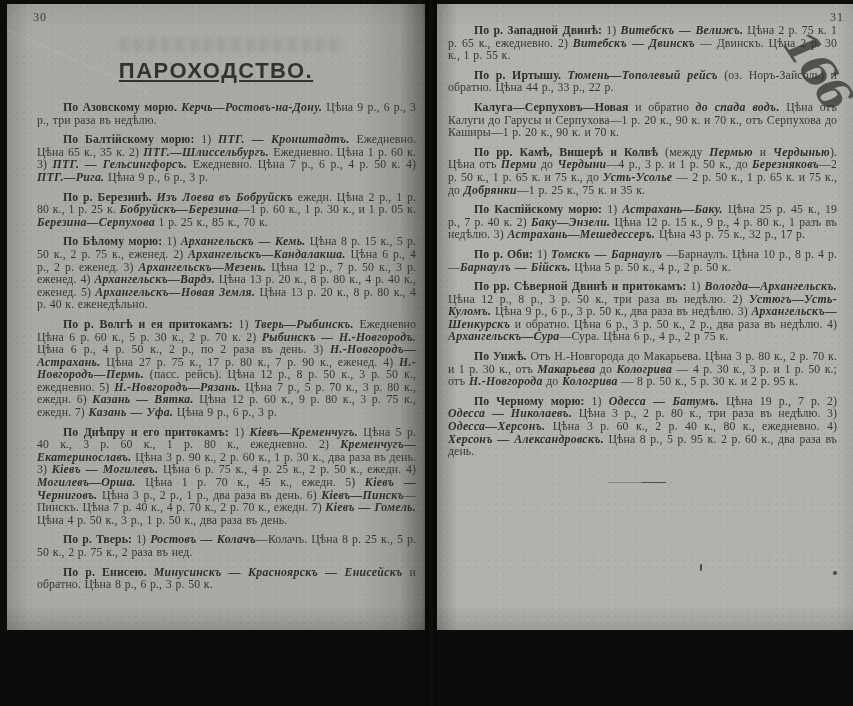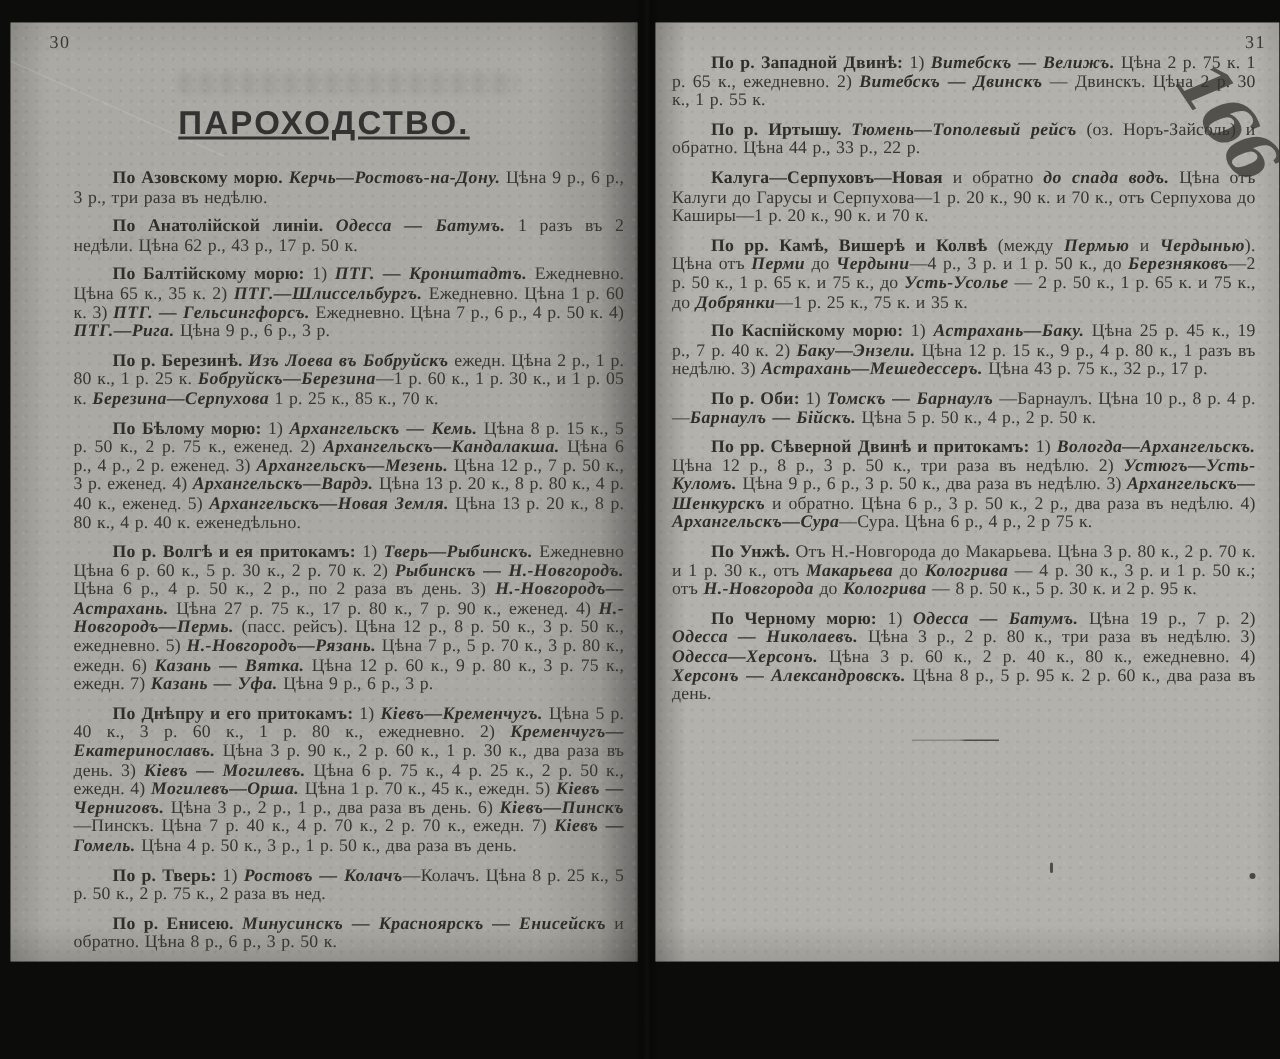--- a/index.html
+++ b/index.html
@@ -4,21 +4,21 @@
 <style>
   html, body { margin:0; padding:0; }
   body {
     width:853px; height:706px; overflow:hidden;
     background:#0c0c0b;
     font-family:"Liberation Serif", serif;
   }
   .spread { position:relative; width:853px; height:706px; background:#0c0c0b; }
 
   
-  .page { position:absolute; top:15px; height:626px; overflow:hidden; }
+  .page { position:absolute; top:4px; height:626px; overflow:hidden; }
   .page-left {
     left:7px; width:418px;
     background:
       linear-gradient(to right, rgba(0,0,0,.14), rgba(0,0,0,0) 6%, rgba(0,0,0,0) 84%, rgba(0,0,0,.10) 94%, rgba(0,0,0,.38) 100%),
       linear-gradient(to bottom, rgba(0,0,0,.06), rgba(0,0,0,0) 4%, rgba(0,0,0,0) 96%, rgba(0,0,0,.14) 100%),
       #aaa9a3;
   }
   .page-right {
     left:437px; width:416px;
     background:
@@ -59,21 +59,21 @@
   }
 
   .ghost {
     position:absolute; left:112px; top:33px; width:226px; height:15px;
     background:repeating-linear-gradient(90deg, rgba(60,62,58,.20) 0 9px, rgba(60,62,58,.02) 9px 14px);
     filter:blur(2.2px); opacity:.45; border-radius:3px; pointer-events:none;
   }
   .ghost2 { left:60px; top:140px; width:150px; height:10px; opacity:.18; }
 
   .content { position:absolute; font-size:11.8px; line-height:12.6px; color:#37352f; }
-  .content-left  { top:97px; left:30px; right:9px;margin-left:12px; }
+  .content-left  { top:97px; left:30px; right:9px; }
   .content-right { top:20px; left:11px; right:16px; }
   .para {
     margin:0 0 7px 0; text-indent:26px;
     text-align:justify; letter-spacing:.1px; word-spacing:.6px;
   }
   .rb  { font-weight:700; color:#302e29; }
   .rbi { font-weight:700; font-style:italic; color:#302e29; letter-spacing:.3px; }
   .rr  { }
 
   .end-rule {
@@ -105,21 +105,20 @@
 
   <div class="page page-left">
     <div class="texture"></div>
     <div class="crease-diag"></div>
     <div class="ghost"></div>
     <div class="ghost ghost2"></div>
     <div class="pagenum pagenum-left">30</div>
     <div class="doc-title">ПАРОХОДСТВО.</div>
     <div class="content content-left">
         <p class="para"><span class="rb">По Азовскому морю. </span><span class="rbi">Керчь—Ростовъ-на-Дону.</span><span class="rr"> Цѣна 9 р., 6 р., 3 р., три раза въ недѣлю.</span></p>
-        <p class="para"><span class="rb">По Анатолійской линіи. </span><span class="rbi">Одесса — Батумъ.</span><span class="rr"> 1 разъ въ 2 недѣли. Цѣна 62 р., 43 р., 17 р. 50 к.</span></p>
         <p class="para"><span class="rb">По Балтійскому морю: </span><span class="rr">1) </span><span class="rbi">ПТГ. — Кронштадтъ.</span><span class="rr"> Ежедневно. Цѣна 65 к., 35 к. 2) </span><span class="rbi">ПТГ.—Шлиссельбургъ.</span><span class="rr"> Ежедневно. Цѣна 1 р. 60 к. 3) </span><span class="rbi">ПТГ. — Гельсингфорсъ.</span><span class="rr"> Ежедневно. Цѣна 7 р., 6 р., 4 р. 50 к. 4) </span><span class="rbi">ПТГ.—Рига.</span><span class="rr"> Цѣна 9 р., 6 р., 3 р.</span></p>
         <p class="para"><span class="rb">По р. Березинѣ. </span><span class="rbi">Изъ Лоева въ Бобруйскъ</span><span class="rr"> ежедн. Цѣна 2 р., 1 р. 80 к., 1 р. 25 к. </span><span class="rbi">Бобруйскъ—Березина</span><span class="rr">—1 р. 60 к., 1 р. 30 к., и 1 р. 05 к. </span><span class="rbi">Березина—Серпухова</span><span class="rr"> 1 р. 25 к., 85 к., 70 к.</span></p>
         <p class="para"><span class="rb">По Бѣлому морю: </span><span class="rr">1) </span><span class="rbi">Архангельскъ — Кемь.</span><span class="rr"> Цѣна 8 р. 15 к., 5 р. 50 к., 2 р. 75 к., еженед. 2) </span><span class="rbi">Архангельскъ—Кандалакша.</span><span class="rr"> Цѣна 6 р., 4 р., 2 р. еженед. 3) </span><span class="rbi">Архангельскъ—Мезень.</span><span class="rr"> Цѣна 12 р., 7 р. 50 к., 3 р. еженед. 4) </span><span class="rbi">Архангельскъ—Вардэ.</span><span class="rr"> Цѣна 13 р. 20 к., 8 р. 80 к., 4 р. 40 к., еженед. 5) </span><span class="rbi">Архангельскъ—Новая Земля.</span><span class="rr"> Цѣна 13 р. 20 к., 8 р. 80 к., 4 р. 40 к. еженедѣльно.</span></p>
         <p class="para"><span class="rb">По р. Волгѣ и ея притокамъ: </span><span class="rr">1) </span><span class="rbi">Тверь—Рыбинскъ.</span><span class="rr"> Ежедневно Цѣна 6 р. 60 к., 5 р. 30 к., 2 р. 70 к. 2) </span><span class="rbi">Рыбинскъ — Н.-Новгородъ.</span><span class="rr"> Цѣна 6 р., 4 р. 50 к., 2 р., по 2 раза въ день. 3) </span><span class="rbi">Н.-Новгородъ—Астрахань.</span><span class="rr"> Цѣна 27 р. 75 к., 17 р. 80 к., 7 р. 90 к., еженед. 4) </span><span class="rbi">Н.-Новгородъ—Пермь.</span><span class="rr"> (пасс. рейсъ). Цѣна 12 р., 8 р. 50 к., 3 р. 50 к., ежедневно. 5) </span><span class="rbi">Н.-Новгородъ—Рязань.</span><span class="rr"> Цѣна 7 р., 5 р. 70 к., 3 р. 80 к., ежедн. 6) </span><span class="rbi">Казань — Вятка.</span><span class="rr"> Цѣна 12 р. 60 к., 9 р. 80 к., 3 р. 75 к., ежедн. 7) </span><span class="rbi">Казань — Уфа.</span><span class="rr"> Цѣна 9 р., 6 р., 3 р.</span></p>
         <p class="para"><span class="rb">По Днѣпру и его притокамъ: </span><span class="rr">1) </span><span class="rbi">Кіевъ—Кременчугъ.</span><span class="rr"> Цѣна 5 р. 40 к., 3 р. 60 к., 1 р. 80 к., ежедневно. 2) </span><span class="rbi">Кременчугъ—Екатеринославъ.</span><span class="rr"> Цѣна 3 р. 90 к., 2 р. 60 к., 1 р. 30 к., два раза въ день. 3) </span><span class="rbi">Кіевъ — Могилевъ.</span><span class="rr"> Цѣна 6 р. 75 к., 4 р. 25 к., 2 р. 50 к., ежедн. 4) </span><span class="rbi">Могилевъ—Орша.</span><span class="rr"> Цѣна 1 р. 70 к., 45 к., ежедн. 5) </span><span class="rbi">Кіевъ — Черниговъ.</span><span class="rr"> Цѣна 3 р., 2 р., 1 р., два раза въ день. 6) </span><span class="rbi">Кіевъ—Пинскъ</span><span class="rr">—Пинскъ. Цѣна 7 р. 40 к., 4 р. 70 к., 2 р. 70 к., ежедн. 7) </span><span class="rbi">Кіевъ — Гомель.</span><span class="rr"> Цѣна 4 р. 50 к., 3 р., 1 р. 50 к., два раза въ день.</span></p>
         <p class="para"><span class="rb">По р. Тверь: </span><span class="rr">1) </span><span class="rbi">Ростовъ — Колачъ</span><span class="rr">—Колачъ. Цѣна 8 р. 25 к., 5 р. 50 к., 2 р. 75 к., 2 раза въ нед.</span></p>
         <p class="para"><span class="rb">По р. Енисею. </span><span class="rbi">Минусинскъ — Красноярскъ — Енисейскъ</span><span class="rr"> и обратно. Цѣна 8 р., 6 р., 3 р. 50 к.</span></p>
       </div>
   </div>
 

